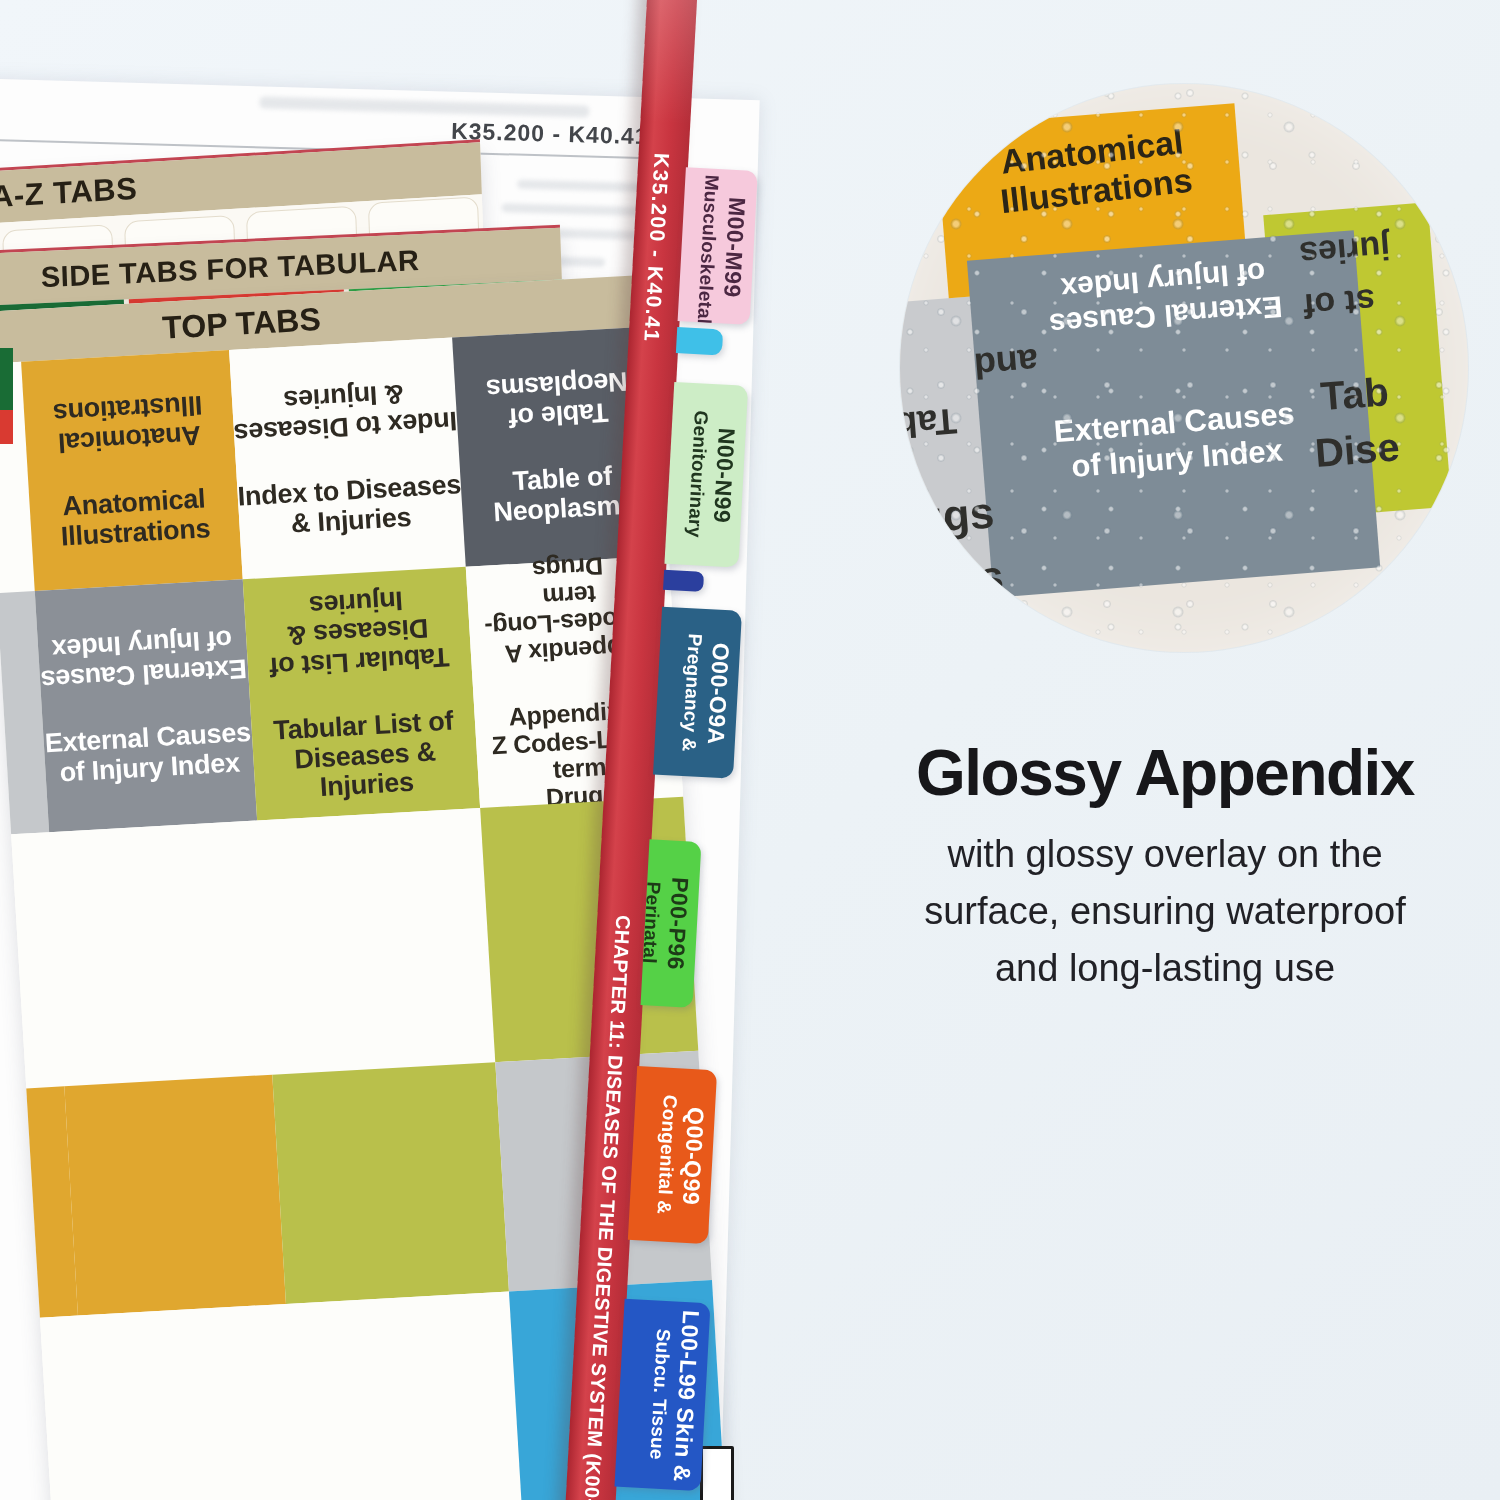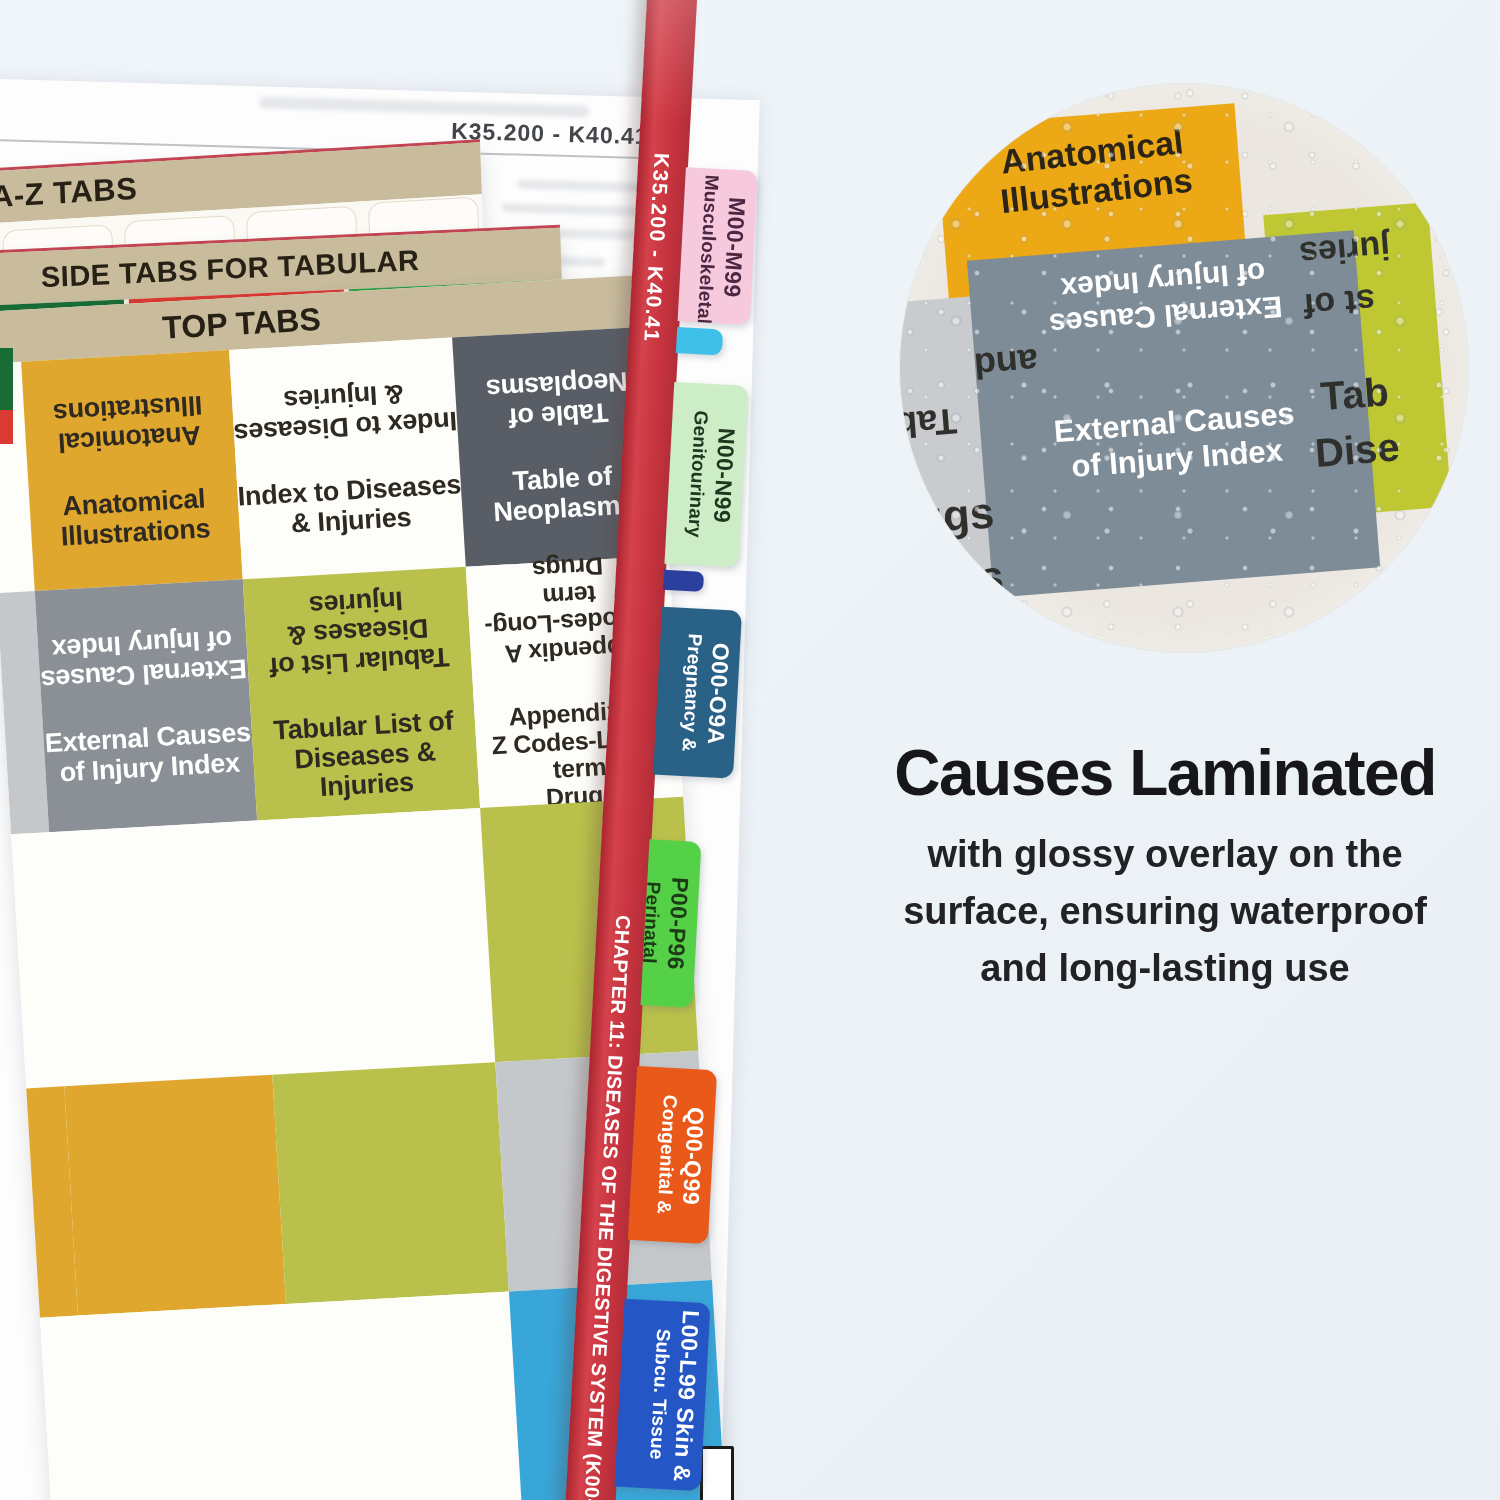--- a/index.html
+++ b/index.html
@@ -132,21 +132,21 @@
       radial-gradient(circle at 10px 12px, rgba(255,255,255,.85) 1.4px, rgba(120,140,150,.30) 3px, rgba(0,0,0,0) 4px),
       radial-gradient(circle at 26px 31px, rgba(255,255,255,.7) 1px, rgba(120,140,150,.22) 2.2px, rgba(0,0,0,0) 3px),
       radial-gradient(circle at 41px 9px, rgba(255,255,255,.8) 1.7px, rgba(110,130,145,.26) 3.4px, rgba(0,0,0,0) 4.4px),
       radial-gradient(circle at 56px 43px, rgba(255,255,255,.65) 2.4px, rgba(110,130,145,.3) 4.8px, rgba(0,0,0,0) 6px);
     background-size:67px 59px, 43px 47px, 83px 73px, 111px 97px;
   }
 
   
   .callout{position:absolute;left:845px;top:736px;width:640px;text-align:center;z-index:2;}
   .callout-h{font-size:64px;font-weight:800;letter-spacing:-1.5px;color:#17171a;}
-  .callout-b{margin-top:16px;font-size:38px;line-height:1.5;color:#212126;font-weight:bold;}
+  .callout-b{margin-top:16px;font-size:38px;line-height:1.5;color:#212126;}
 </style>
 </head>
 <body>
 
 <div class="stage">
 
   <div class="page">
     <div class="blur-bar bb1"></div>
     <div class="page-code">K35.200 - K40.41</div>
     <div class="page-rule"></div>
@@ -322,19 +322,19 @@
       <div class="itxt fr-cals">cals</div>
       <div class="itxt fr-juries">juries</div>
       <div class="itxt fr-stof">st of</div>
       <div class="itxt fr-tab2">Tab</div>
       <div class="itxt fr-dise">Dise</div>
     </div>
     <div class="droplets"></div>
   </div>
 
   <div class="callout">
-    <div class="callout-h">Causes Laminated</div>
+    <div class="callout-h">Glossy Appendix</div>
     <div class="callout-b pre">with glossy overlay on the
 surface, ensuring waterproof
 and long-lasting use</div>
   </div>
 
 </div>
 
 </body></html>

